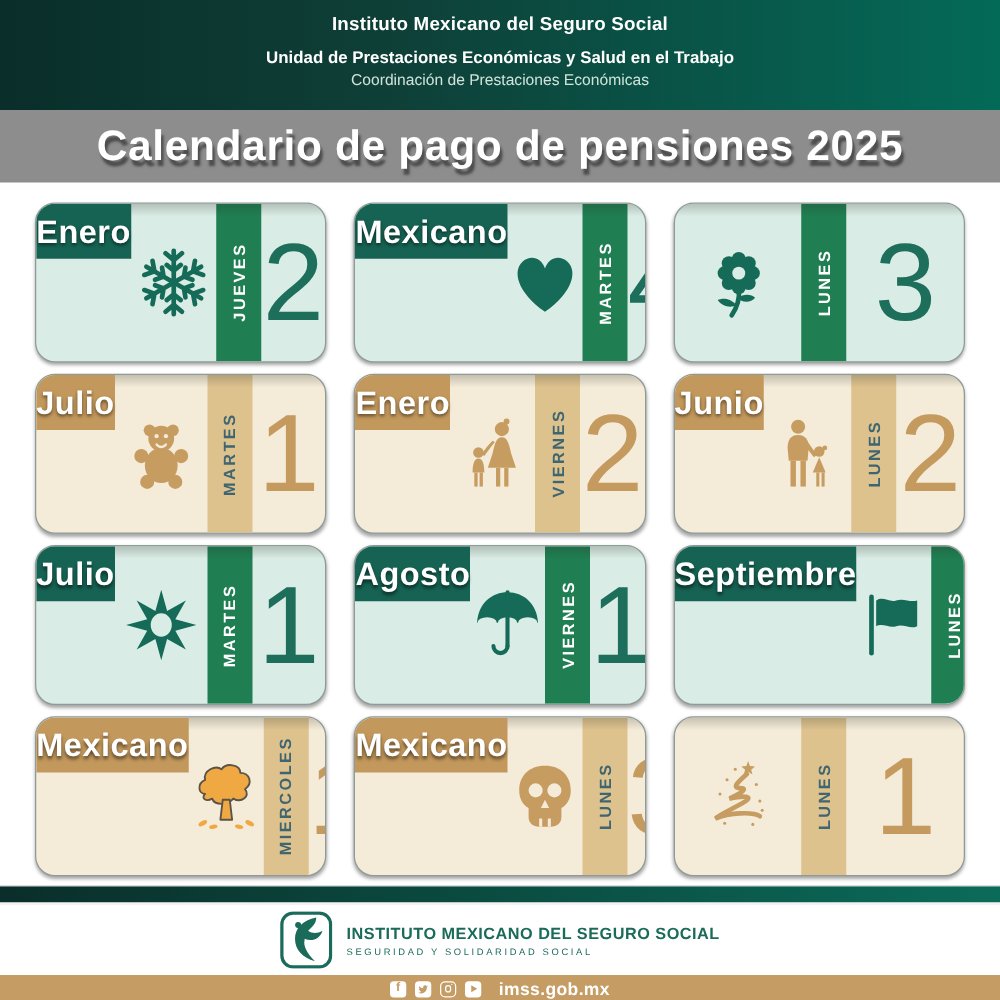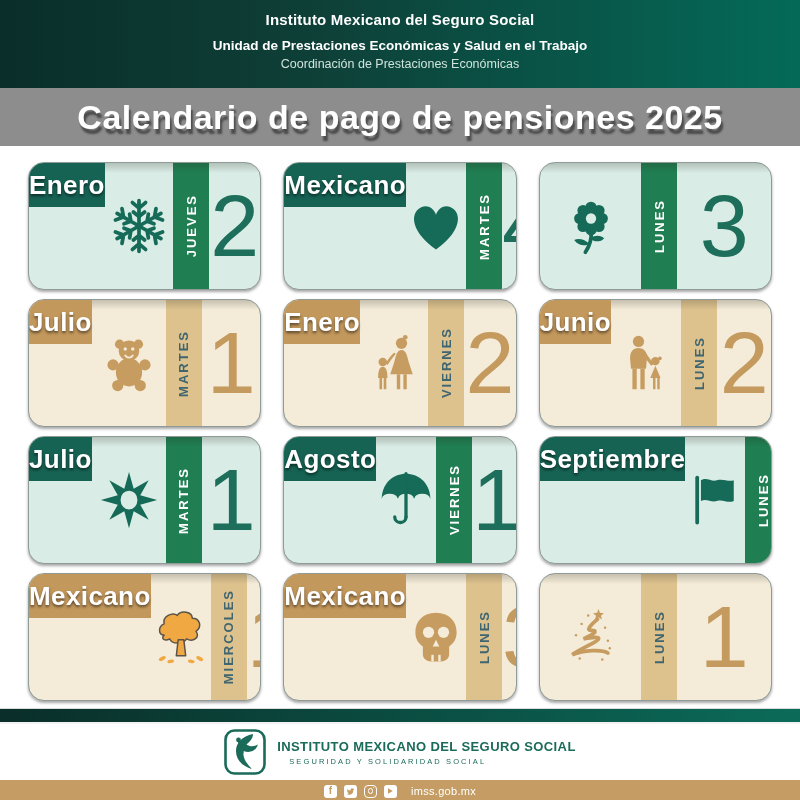--- a/index.html
+++ b/index.html
@@ -76,32 +76,32 @@
     border-top:1px solid #dcdcdc; border-bottom:2px solid #f2f2f2;
   }
 
   
   .footer {
     height:56px; background:#fff;
     display:flex; align-items:center; justify-content:center; gap:11px;
   }
   .footer-textblock { color:#1b6b5a; }
   .org-name { font-size:13px; font-weight:bold; letter-spacing:.4px; }
-  .org-tagline { font-size:7.5px; letter-spacing:2.1px; margin-top:3px;margin-left:12px; }
+  .org-tagline { font-size:7.5px; letter-spacing:2.1px; margin-top:3px; }
 
   .bottom-bar {
     height:22px; background:#c59d64;
     display:flex; align-items:center; justify-content:center; gap:7px;
   }
   .soc { width:13px; height:13px; display:flex; align-items:center; justify-content:center; }
   .soc-sq { background:#fff; border-radius:3px; color:#c59d64; font-weight:bold; font-size:10px; line-height:1; }
   .soc-outline { border:1.4px solid #fff; border-radius:4px; position:relative; }
   .soc-outline .lens { width:5.5px; height:5.5px; border:1.3px solid #fff; border-radius:50%; }
   .soc-outline .dot { position:absolute; top:1px; right:1.6px; width:1.6px; height:1.6px; background:#fff; border-radius:50%; }
-  .site-text { color:#fff; font-size:11px; font-weight:normal; margin-left:7px; letter-spacing:.3px; }
+  .site-text { color:#fff; font-size:14px; font-weight:bold; margin-left:7px; letter-spacing:.3px; }
 </style>
 </head>
 <body>
 
 <header class="top-header">
   <div class="h-line1">Instituto Mexicano del Seguro Social</div>
   <div class="h-line3">Unidad de Prestaciones Económicas y Salud en el Trabajo</div>
   <div class="h-line4">Coordinación de Prestaciones Económicas</div>
 </header>
 

